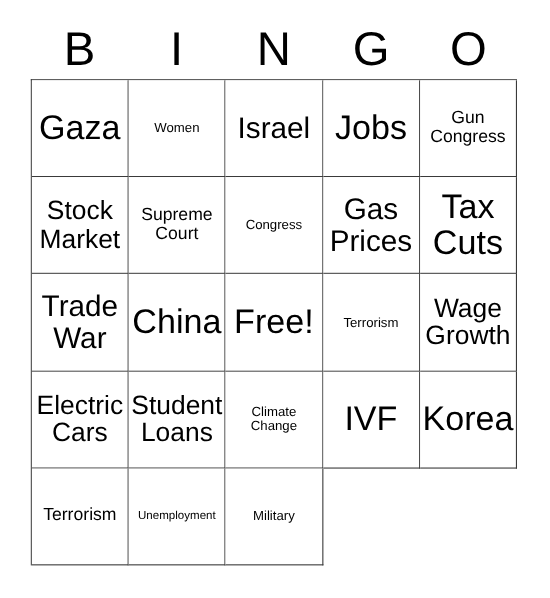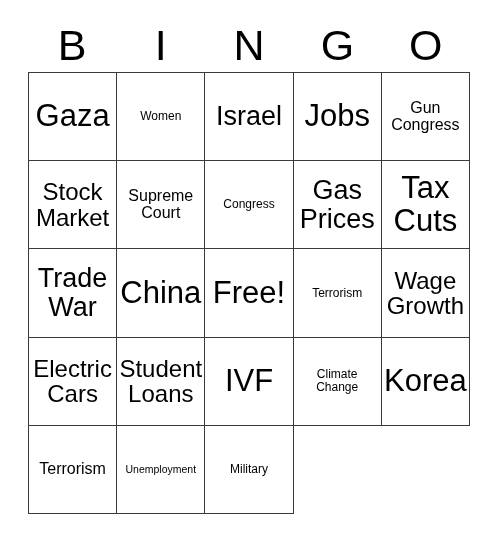--- a/index.html
+++ b/index.html
@@ -169,28 +169,28 @@
 Growth</span>
       </div>
       <div class="bingo-cell sz-lg">
         <span class="cell-text">Electric
 Cars</span>
       </div>
       <div class="bingo-cell sz-lg">
         <span class="cell-text">Student
 Loans</span>
       </div>
-      <div class="bingo-cell sz-xxl">
-        <span class="cell-text">IVF</span>
-      </div>
       <div class="bingo-cell sz-md">
         <span class="cell-text">Climate
 Change</span>
       </div>
       <div class="bingo-cell sz-xxl">
+        <span class="cell-text">IVF</span>
+      </div>
+      <div class="bingo-cell sz-xxl">
         <span class="cell-text">Korea</span>
       </div>
       <div class="bingo-cell sz-sm">
         <span class="cell-text">Terrorism</span>
       </div>
       <div class="bingo-cell sz-xxs">
         <span class="cell-text">Unemployment</span>
       </div>
       <div class="bingo-cell sz-md">
         <span class="cell-text">Military</span>

